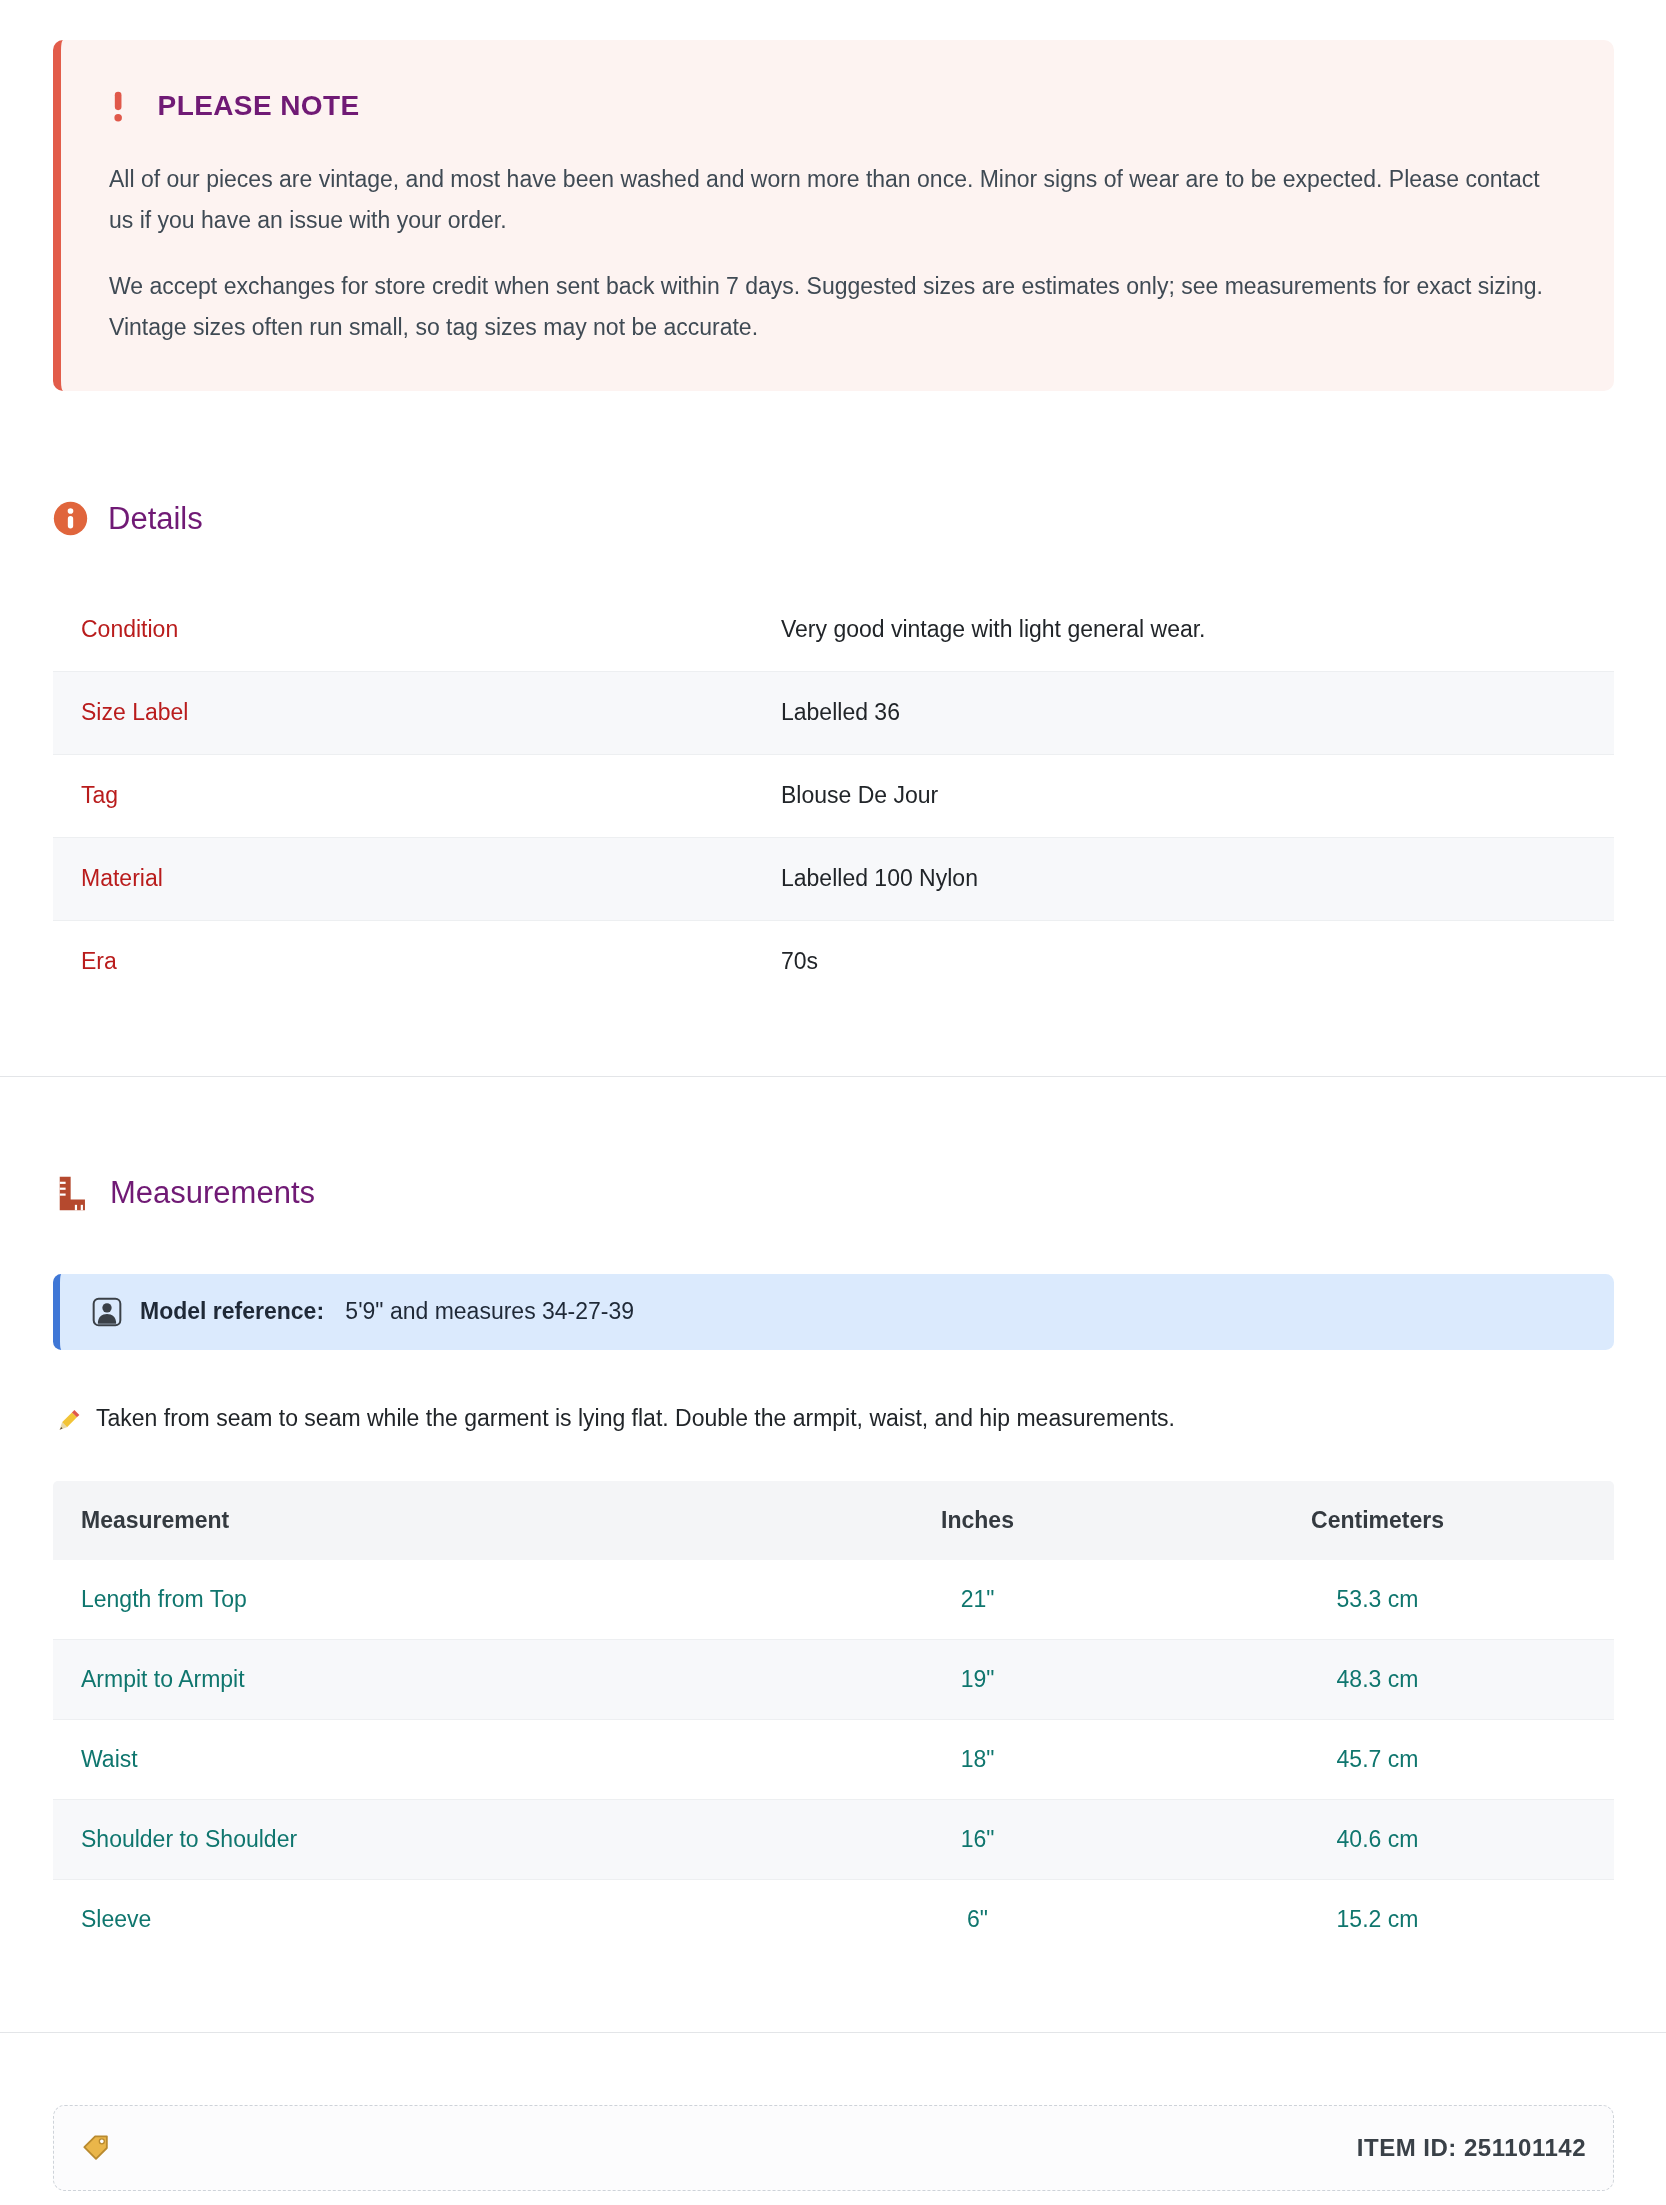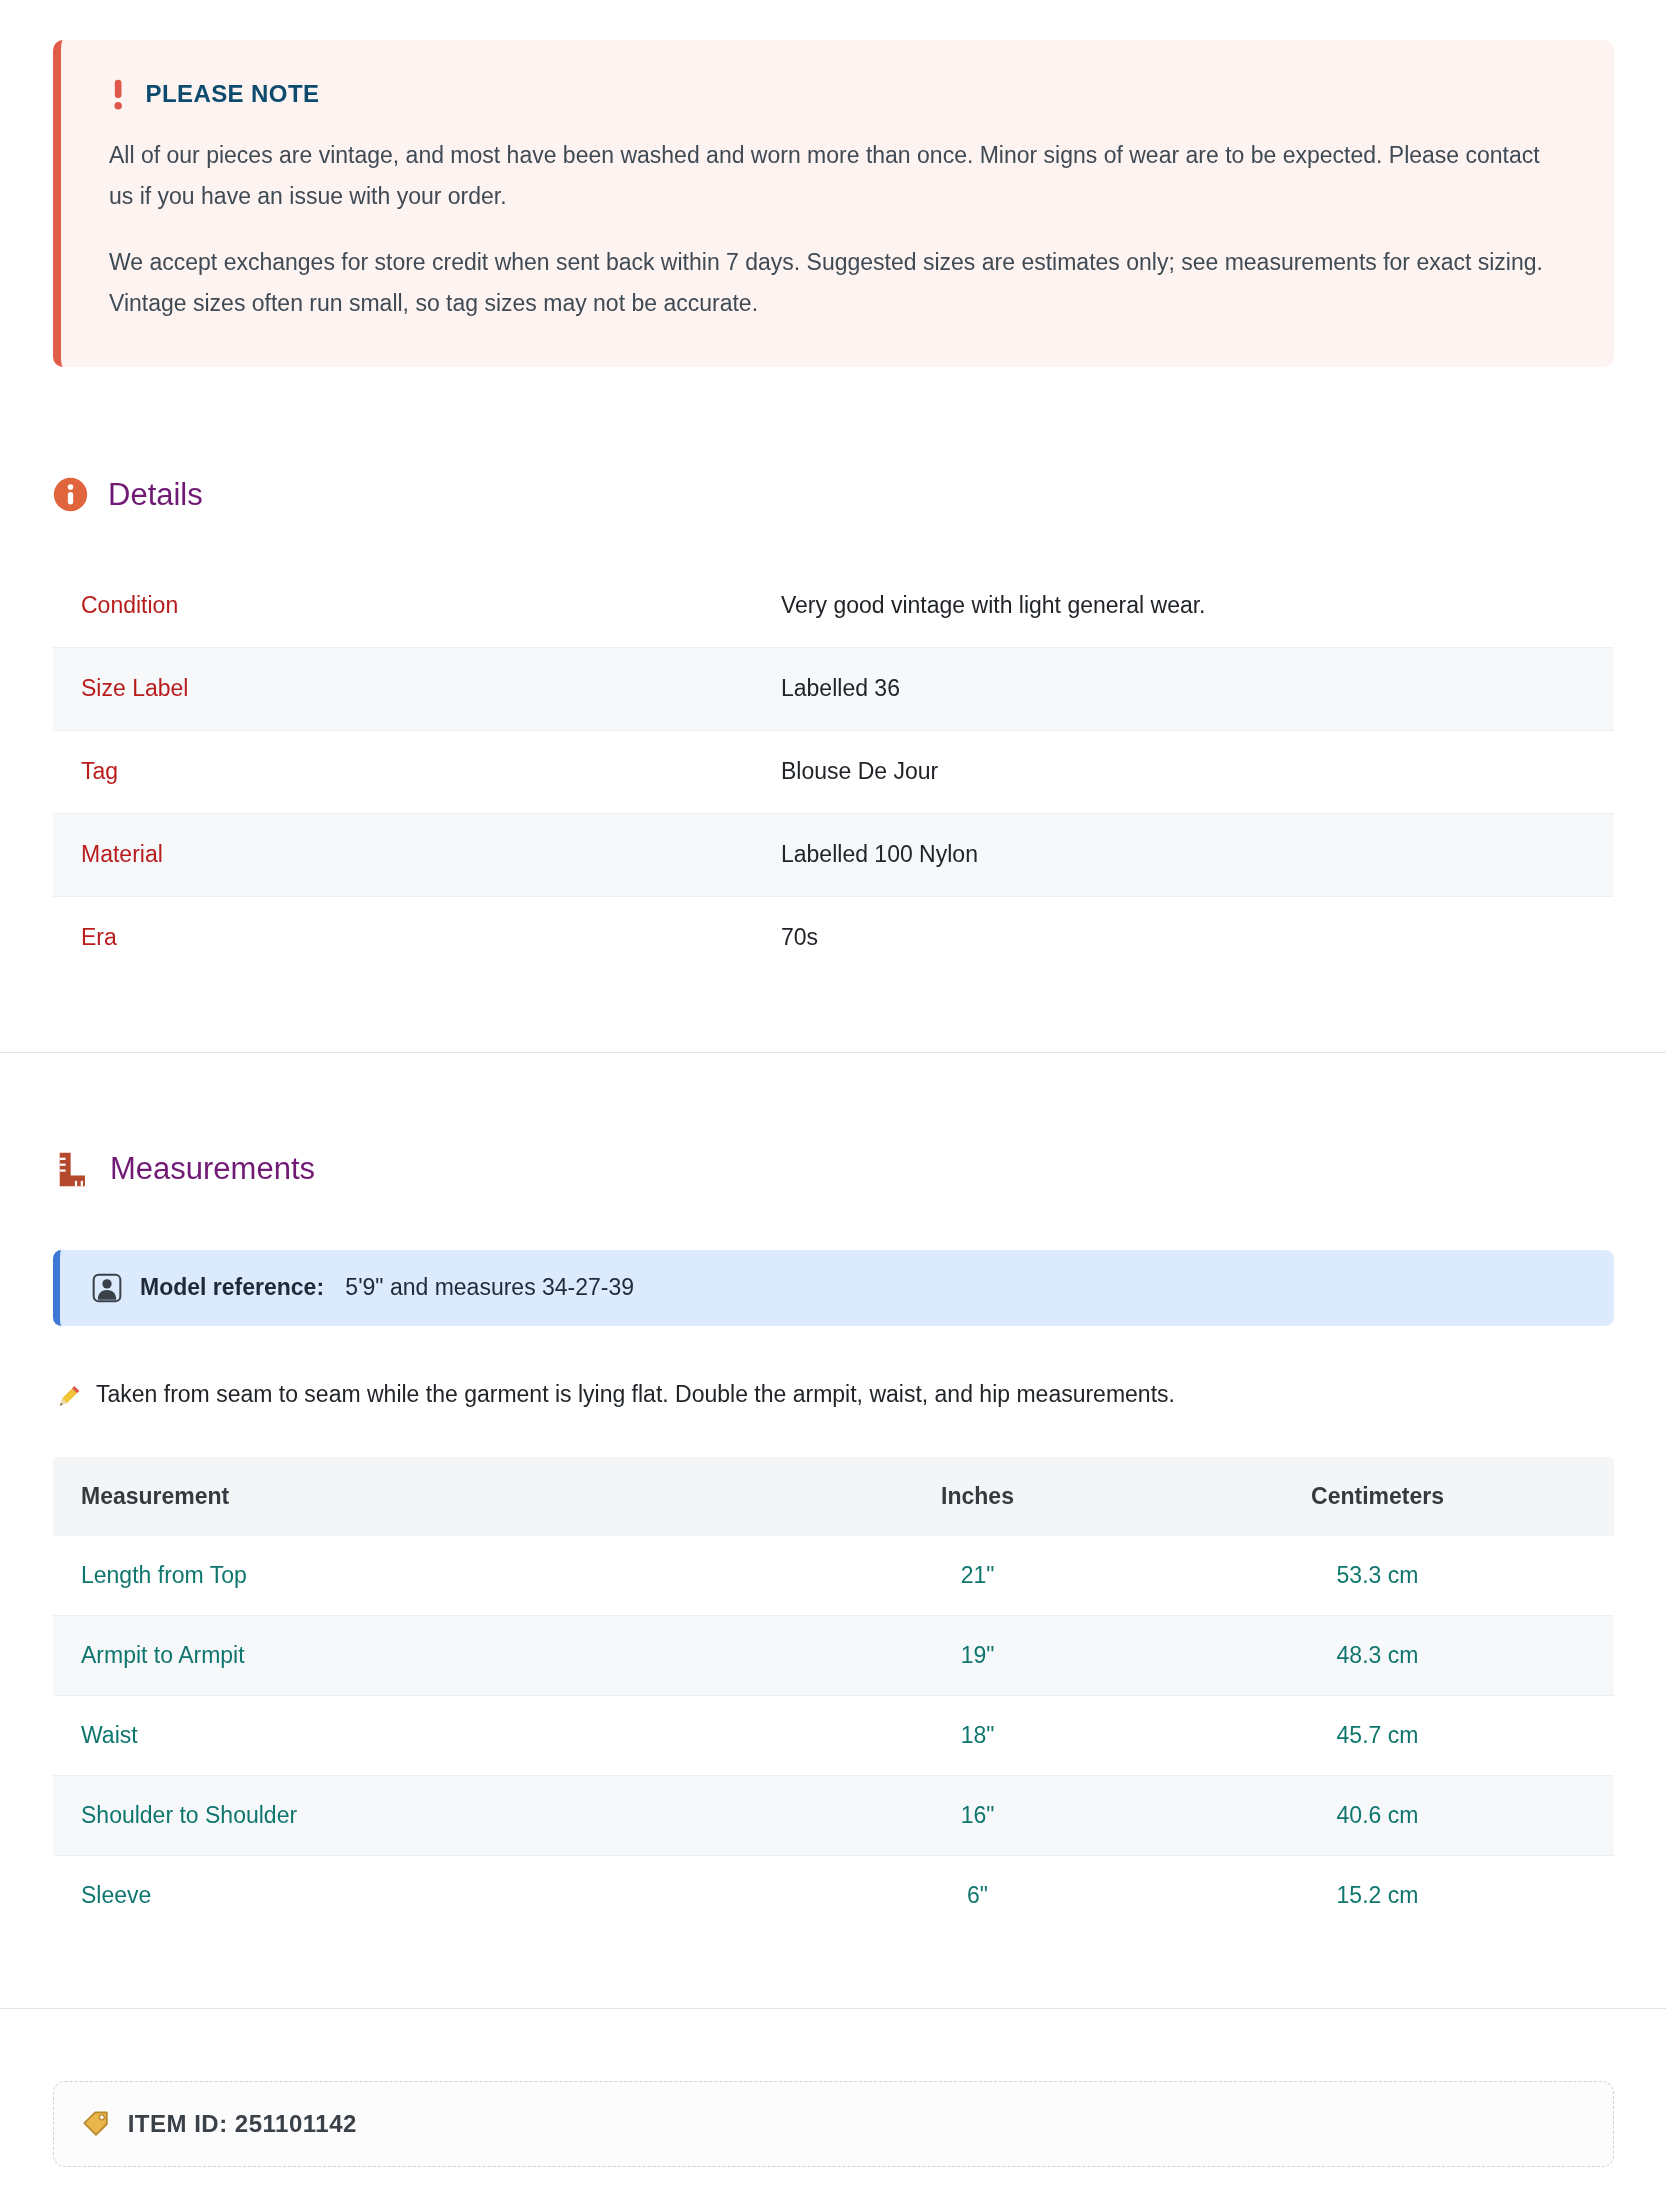--- a/index.html
+++ b/index.html
@@ -16,24 +16,24 @@
   
   .note-box {
     margin-top: 40px;
     background: #fdf3f1;
     border-left: 8.3px solid #e25c4a;
     border-radius: 10px;
     padding: 38px 48px 43px;
   }
   .note-title-row { display: flex; align-items: center; gap: 18.3px; }
   .note-title-row h2 {
-    margin: 0;
-    font-size: 24px;
+    margin: 12px;
+    font-size: 28px;
     font-weight: 700;
-    color: #0c4a6e;
+    color: #701a75;
     letter-spacing: 0.4px;
   }
   .note-box p {
     font-size: 23px;
     line-height: 1.78;
     color: #3f4a54;
     margin: 25px 0 0;
   }
 
   
@@ -116,21 +116,21 @@
   .col-cm { flex: 0 0 417px; text-align: center; }
 
   
   .item-box {
     margin: 72px 53px 40px;
     border: 1.7px dashed #ced3d9;
     border-radius: 11.7px;
     background: #fcfcfd;
     padding: 27px;
     display: flex;
-    justify-content: flex-start;
+    justify-content: space-between;
     align-items: center;
     gap: 16.7px;
     font-size: 24px;
     font-weight: 700;
     color: #3a4148;
     letter-spacing: 0.5px;
   }
 
   
   .icon { display: inline-flex; align-items: center; justify-content: center; line-height: 0; }

